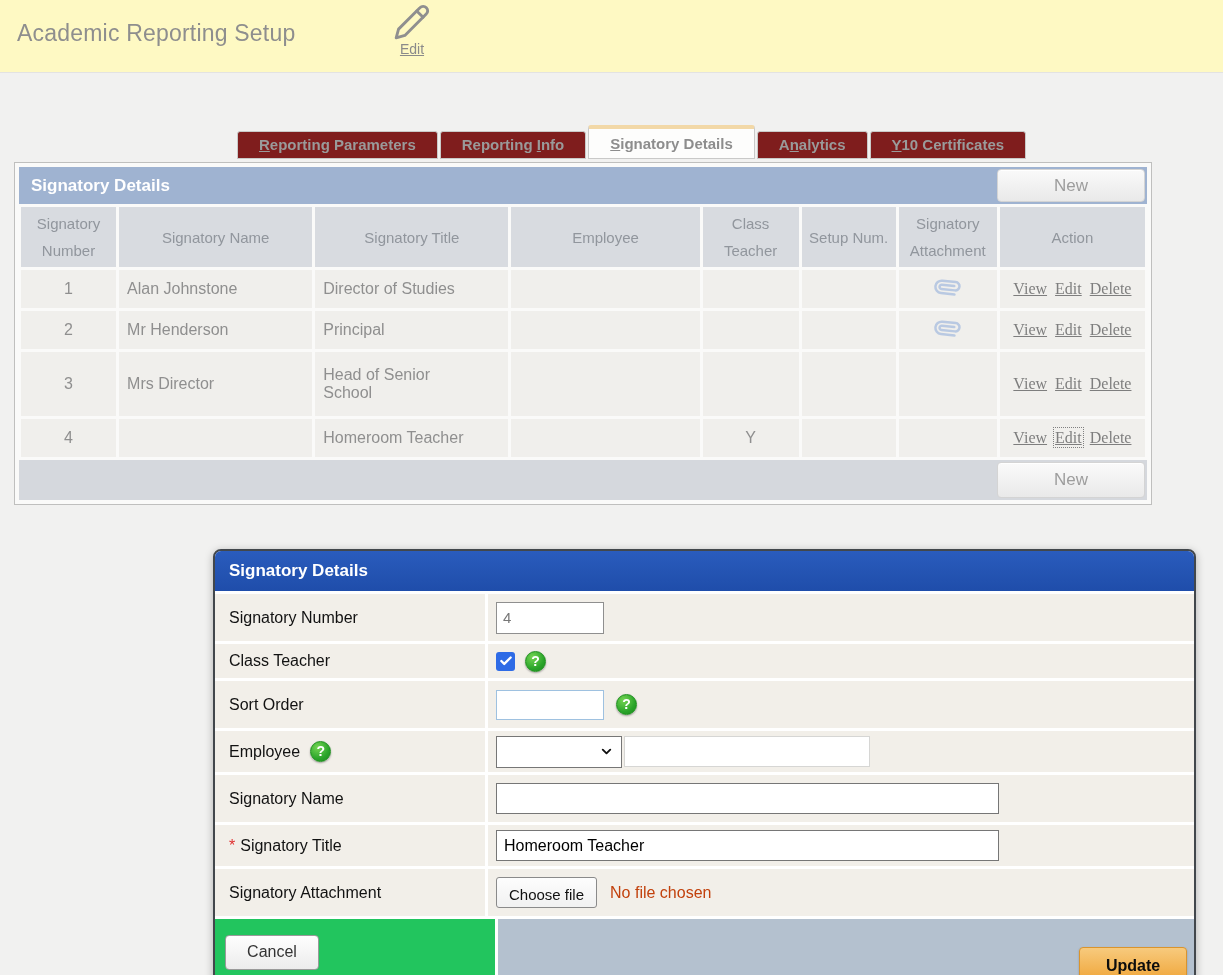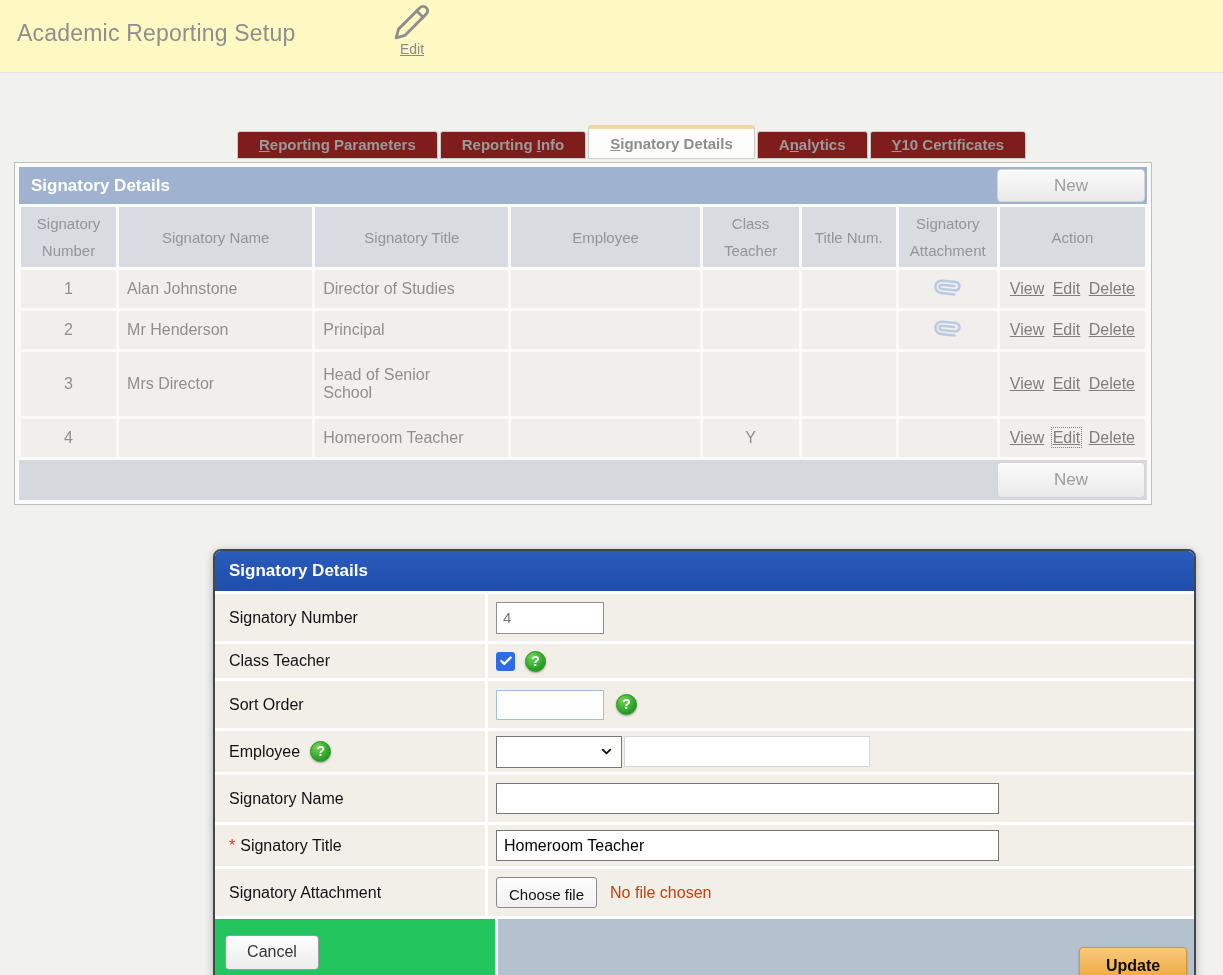--- a/index.html
+++ b/index.html
@@ -30,21 +30,21 @@
              border-radius:4px; color:#9d9d9d; font-size:17px; font-family:inherit; cursor:pointer;
              box-shadow:inset 0 1px 0 #fff; }
   table.grid { border-collapse:separate; border-spacing:3px; table-layout:fixed; width:1130px; margin-left:-1px; }
   .grid th { background:#d8dbe0; color:#91969d; font-weight:normal; font-size:15px; text-align:center;
              vertical-align:middle; height:60px; line-height:27px; padding:0 4px; }
   .grid td { background:#f0efec; color:#8f8f8f; font-size:16px; height:38px; vertical-align:middle; padding:4px 8px; }
   .grid td.c { text-align:center; }
   .grid td.col-title { padding-right:30px; }
   .row-tall td { height:64px; }
   .act a { color:#7e7e7e; text-decoration:underline; margin:0 2px; cursor:pointer; white-space:nowrap; }
-  .act { text-align:center; white-space:nowrap; }
+  .act { text-align:center; white-space:nowrap;font-family:Liberation Serif, serif; }
   .act a.focused { outline:1px dotted #808080; outline-offset:1px; }
   .clip { display:inline-block; }
   .panel-footer { margin-top:0; height:40px; background:#d5d8dd; display:flex; align-items:center;
                   justify-content:flex-end; padding-right:2px; }
   .panel-footer .btn-new { height:36px; }
 
   
   .form-panel { margin:44px 0 0 213px; width:983px; border:2px solid #42474c; border-radius:8px;
                 background:#ffffff; box-shadow:0 2px 8px rgba(0,0,0,.28); overflow:hidden; }
   .form-header { height:40px; background:linear-gradient(#2a5cbd,#1f4daa); color:#fff; font-weight:bold;
@@ -130,21 +130,21 @@
         <col style="width:98px">
         <col style="width:145px">
     </colgroup>
     <tbody>
         <tr>
       <th>Signatory Number</th>
       <th>Signatory Name</th>
       <th>Signatory Title</th>
       <th>Employee</th>
       <th>Class Teacher</th>
-      <th>Title Num.</th>
+      <th>Setup Num.</th>
       <th>Signatory Attachment</th>
       <th>Action</th>
     </tr>
 
     <tr>
       <td class="c">1</td>
       <td>Alan Johnstone</td>
       <td class="col-title">Director of Studies</td>
       <td></td>
       <td class="c"></td>

